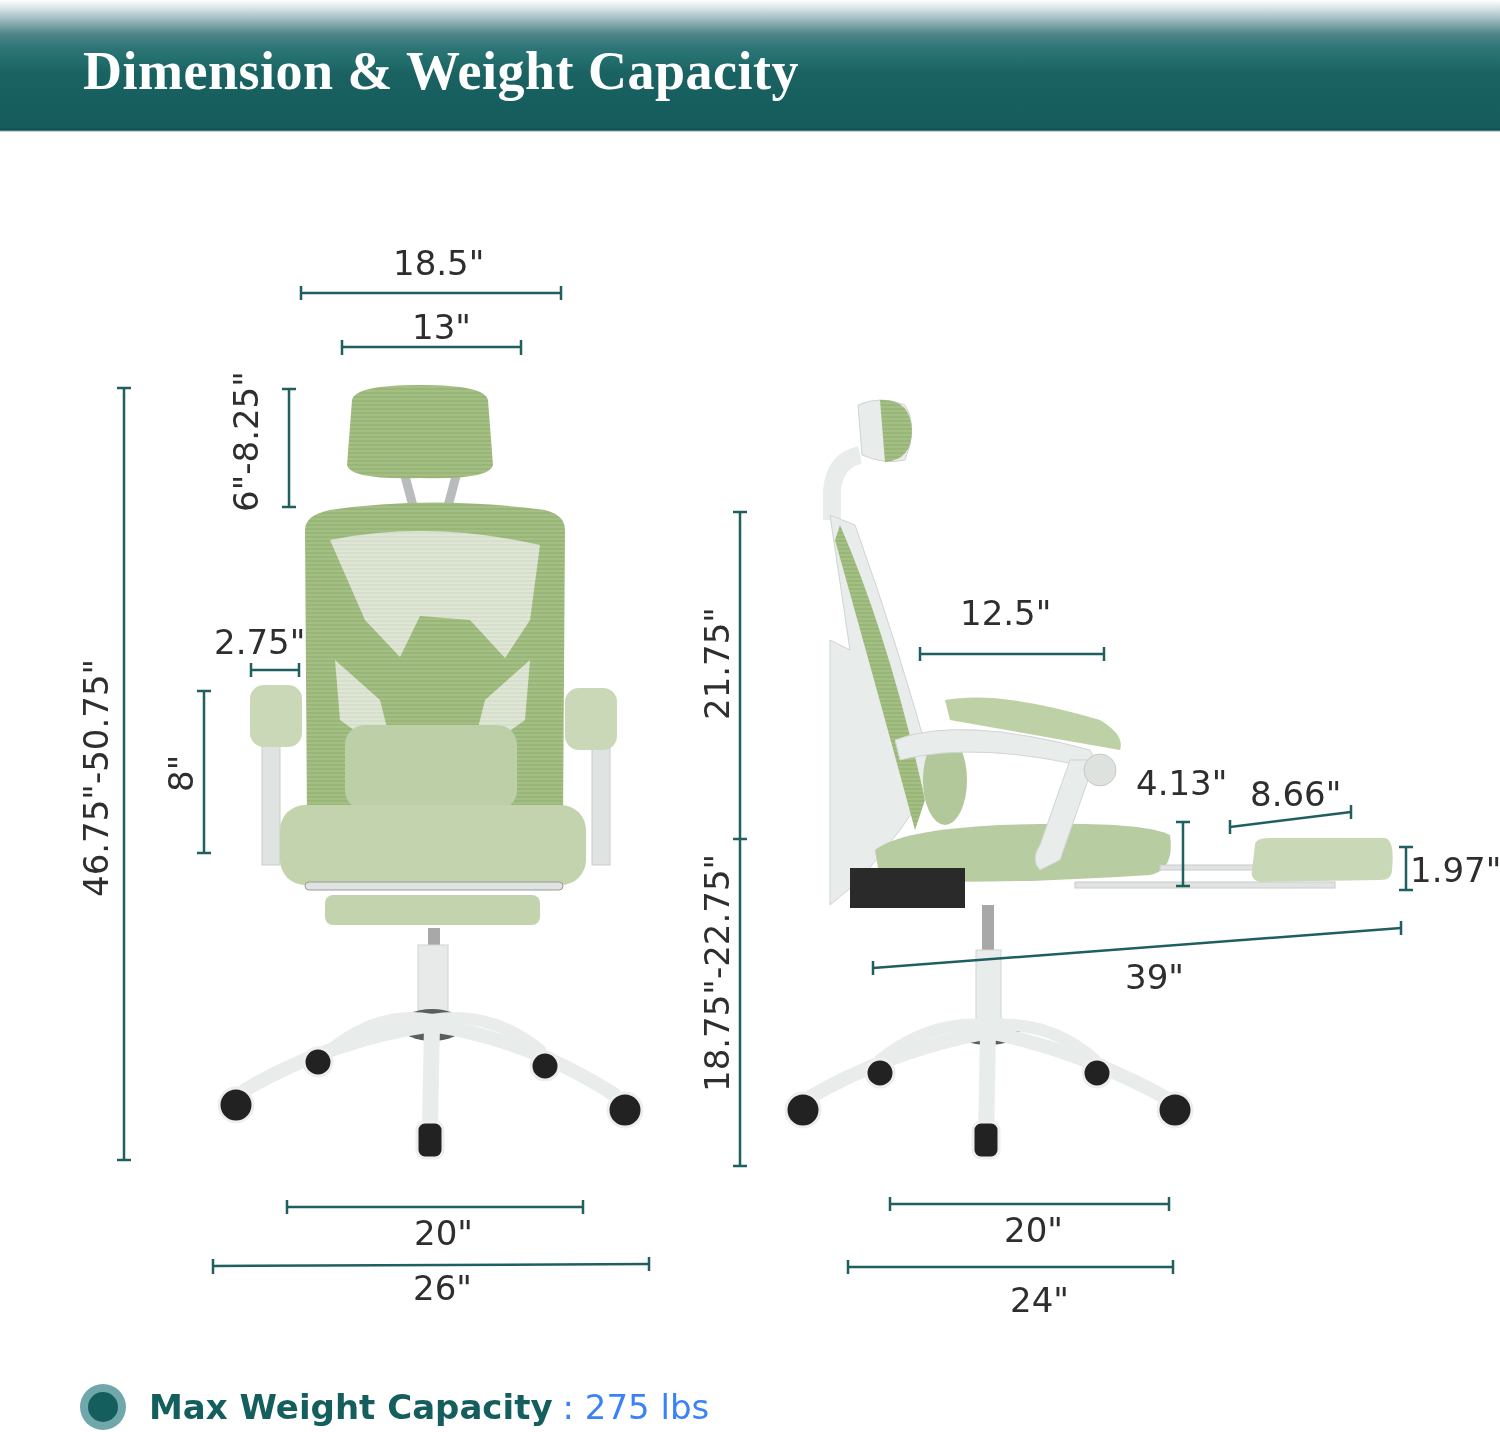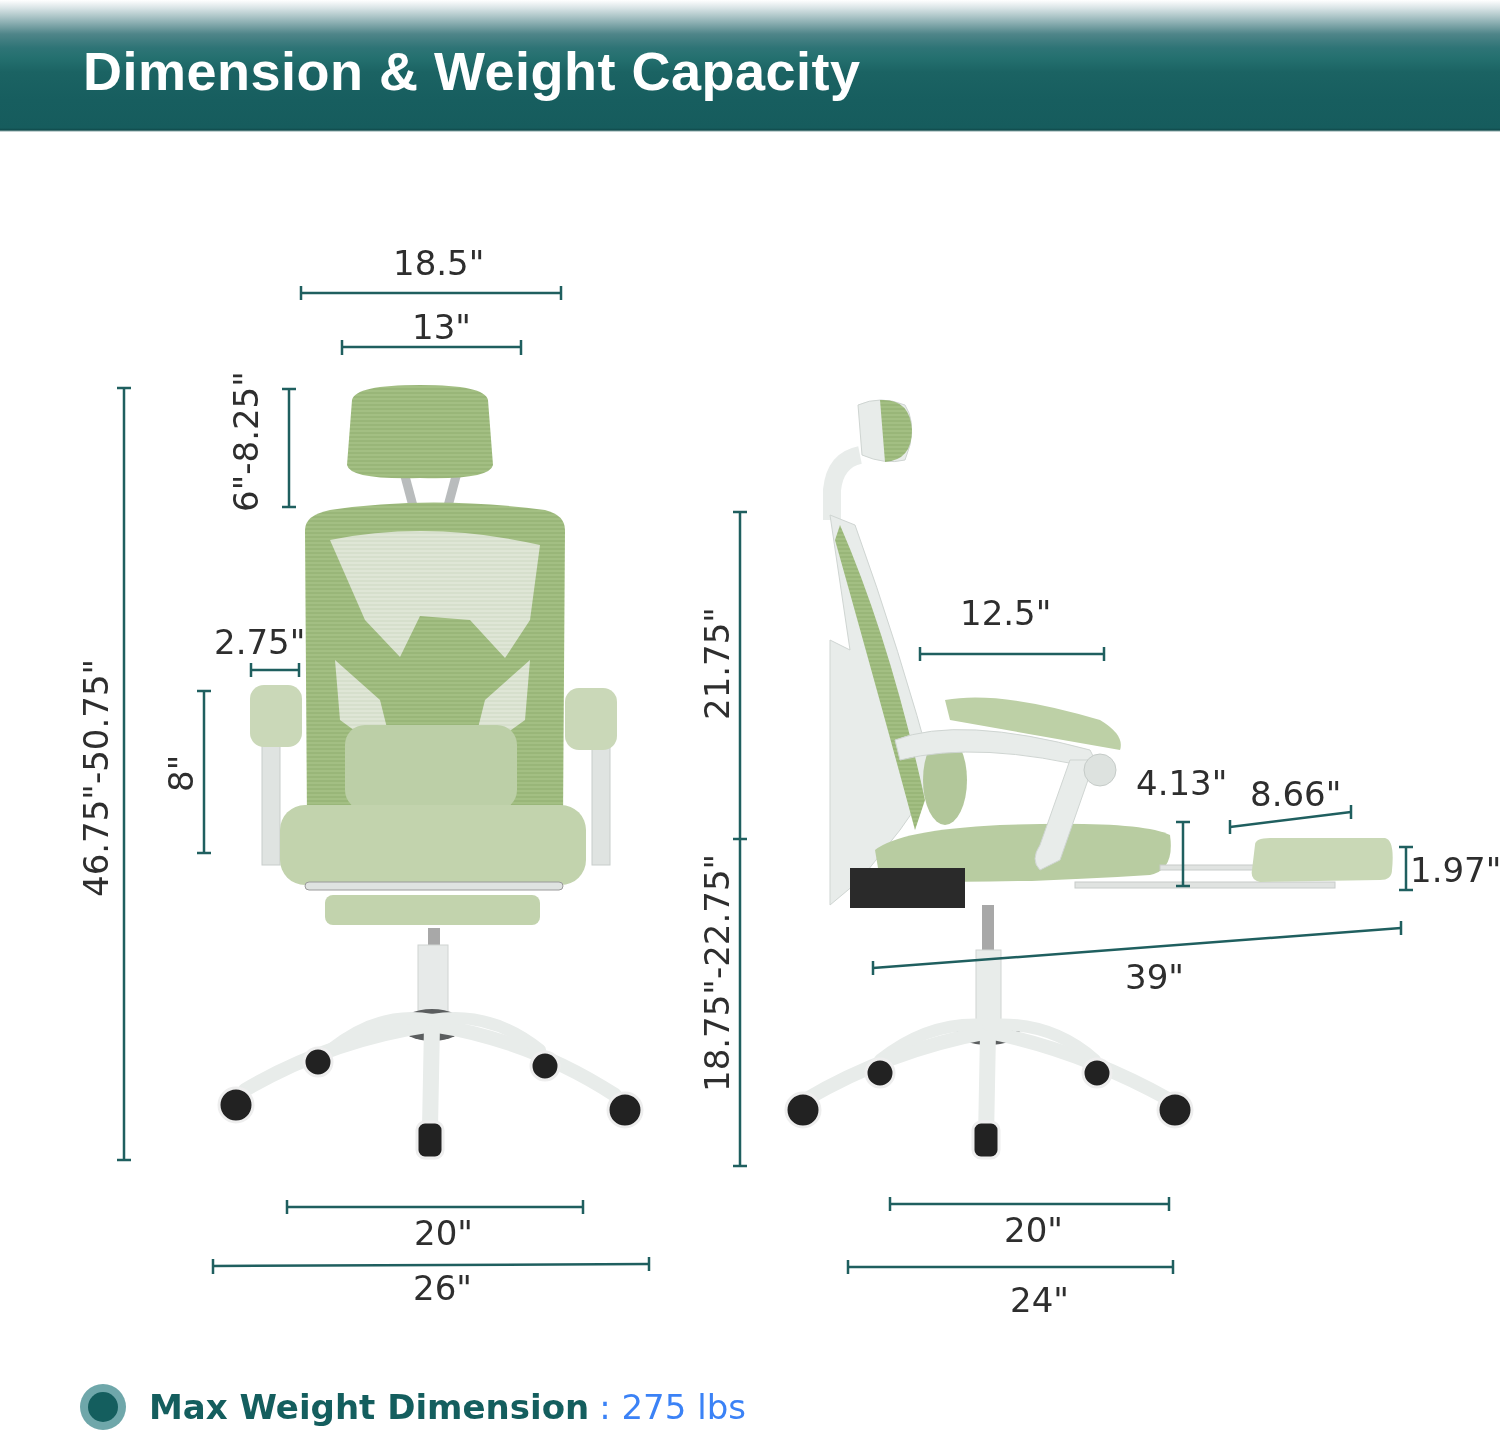--- a/index.html
+++ b/index.html
@@ -6,21 +6,21 @@
     body {
       width:1500px; height:1432px; position:relative; overflow:hidden;
       background:#ffffff; font-family:"DejaVu Sans", sans-serif; color:#2b2b2b;
     }
     .header {
       position:absolute; left:0; top:0; width:1500px; height:132px;
       background:linear-gradient(to bottom, #ffffff 0px, #d9e4e6 8px, #8fb1b4 22px, #4f8589 34px, #2e7476 48px, #24706f 58px, #1b6363 72px, #175e5f 100px, #165c5d 128px, #0f4a4b 130px, #ffffff 132px);
     }
     .header-title {
       position:absolute; left:83px; top:40px; font-size:54px; font-weight:bold;
-      color:#ffffff; letter-spacing:0.5px; font-family:Liberation Sans, sans-serif;
+      color:#ffffff; letter-spacing:0.5px; font-family:Liberation Serif, serif;
     }
     .dim-label {
       position:absolute; font-size:34px; color:#2e2e2e; white-space:nowrap;
       font-family:"DejaVu Sans", sans-serif;
     }
     .vlabel {
       position:absolute; font-size:34px; color:#2e2e2e; white-space:nowrap;
       transform-origin:0 0; transform:rotate(-90deg);
     }
     svg.overlay { position:absolute; left:0; top:0; }
@@ -229,15 +229,15 @@
 <div class="dim-label" style="left:1250px; top:774px;">8.66"</div>
 <div class="dim-label" style="left:1410px; top:850px;">1.97"</div>
 <div class="dim-label" style="left:1125px; top:957px;">39"</div>
 <div class="dim-label" style="left:1004px; top:1210px;">20"</div>
 <div class="dim-label" style="left:1010px; top:1280px;">24"</div>
 
 <div class="footer">
   <div class="dot-outer">
       <div class="dot-inner"></div>
     </div>
-  <span class="footer-label">Max Weight Dimension</span>
+  <span class="footer-label">Max Weight Capacity</span>
   <span class="footer-value">: 275 lbs</span>
 </div>
 
 </body></html>

